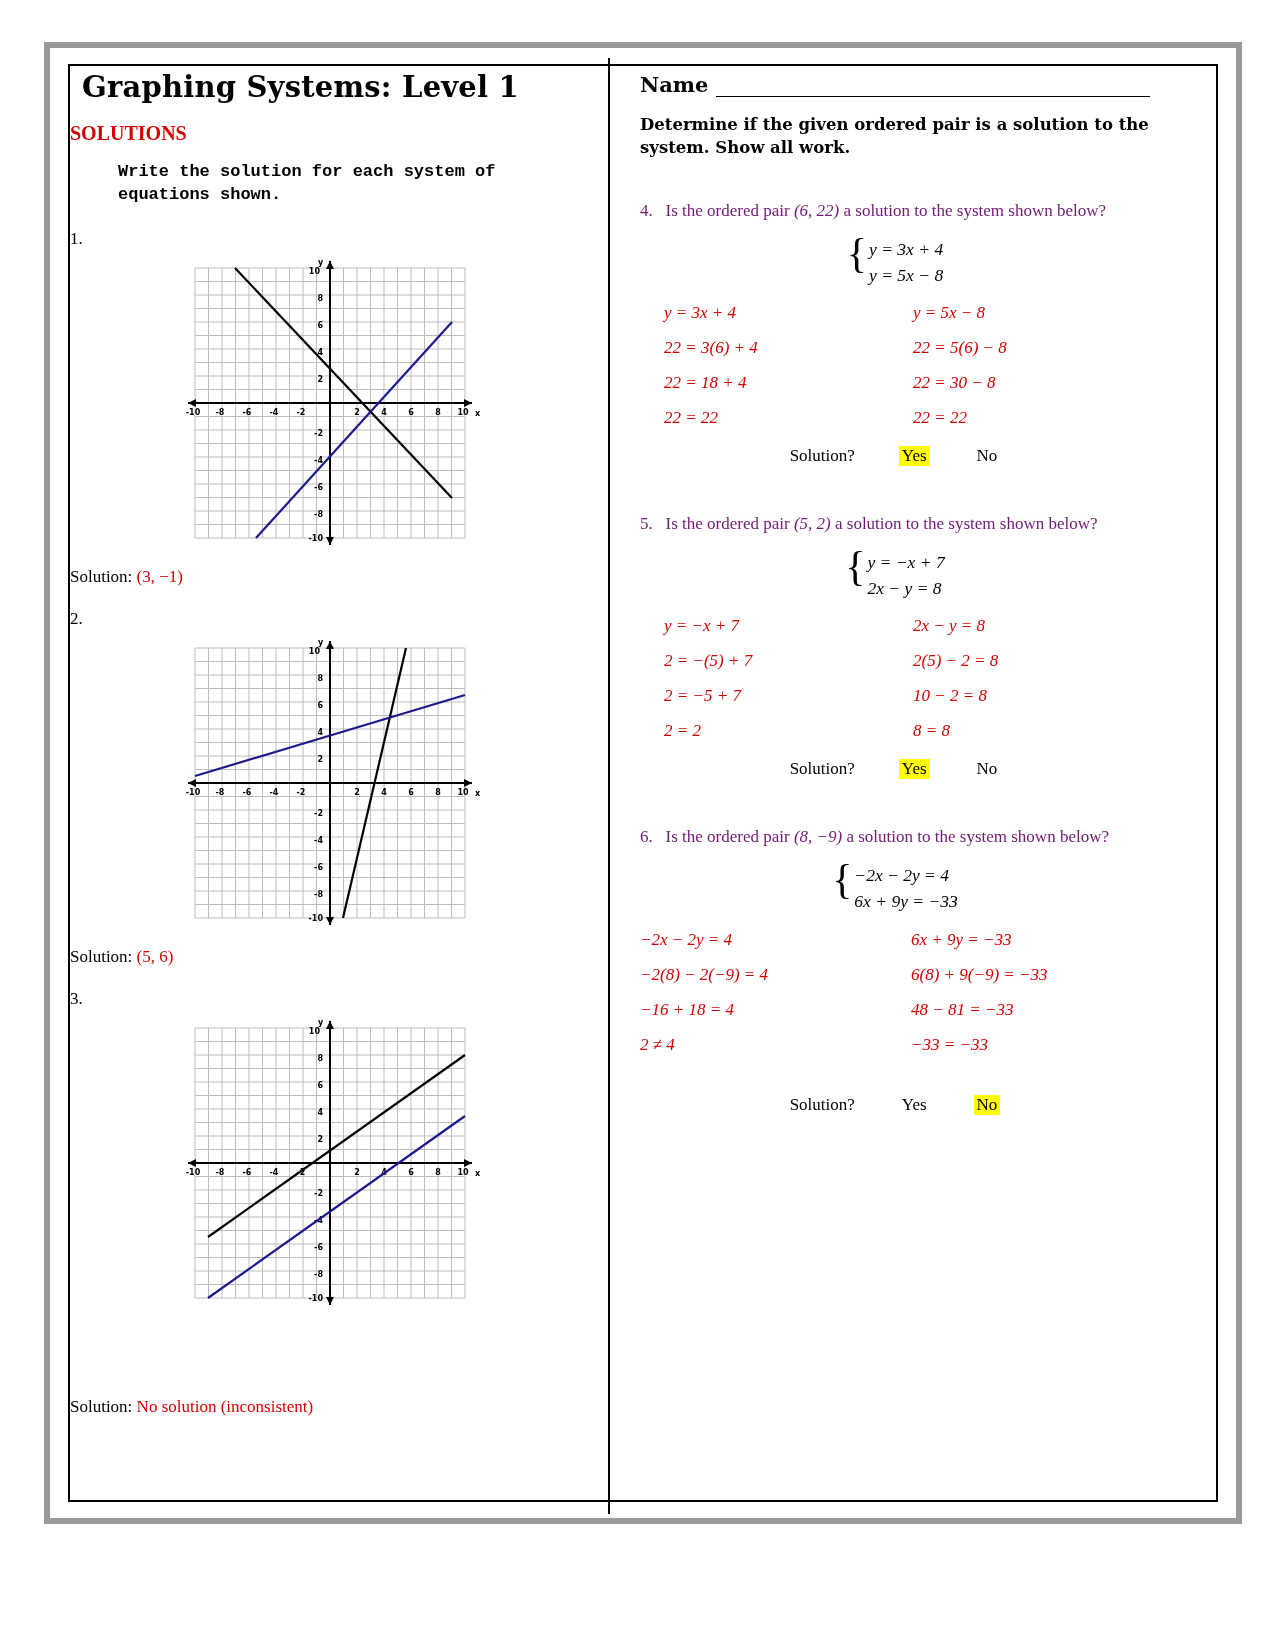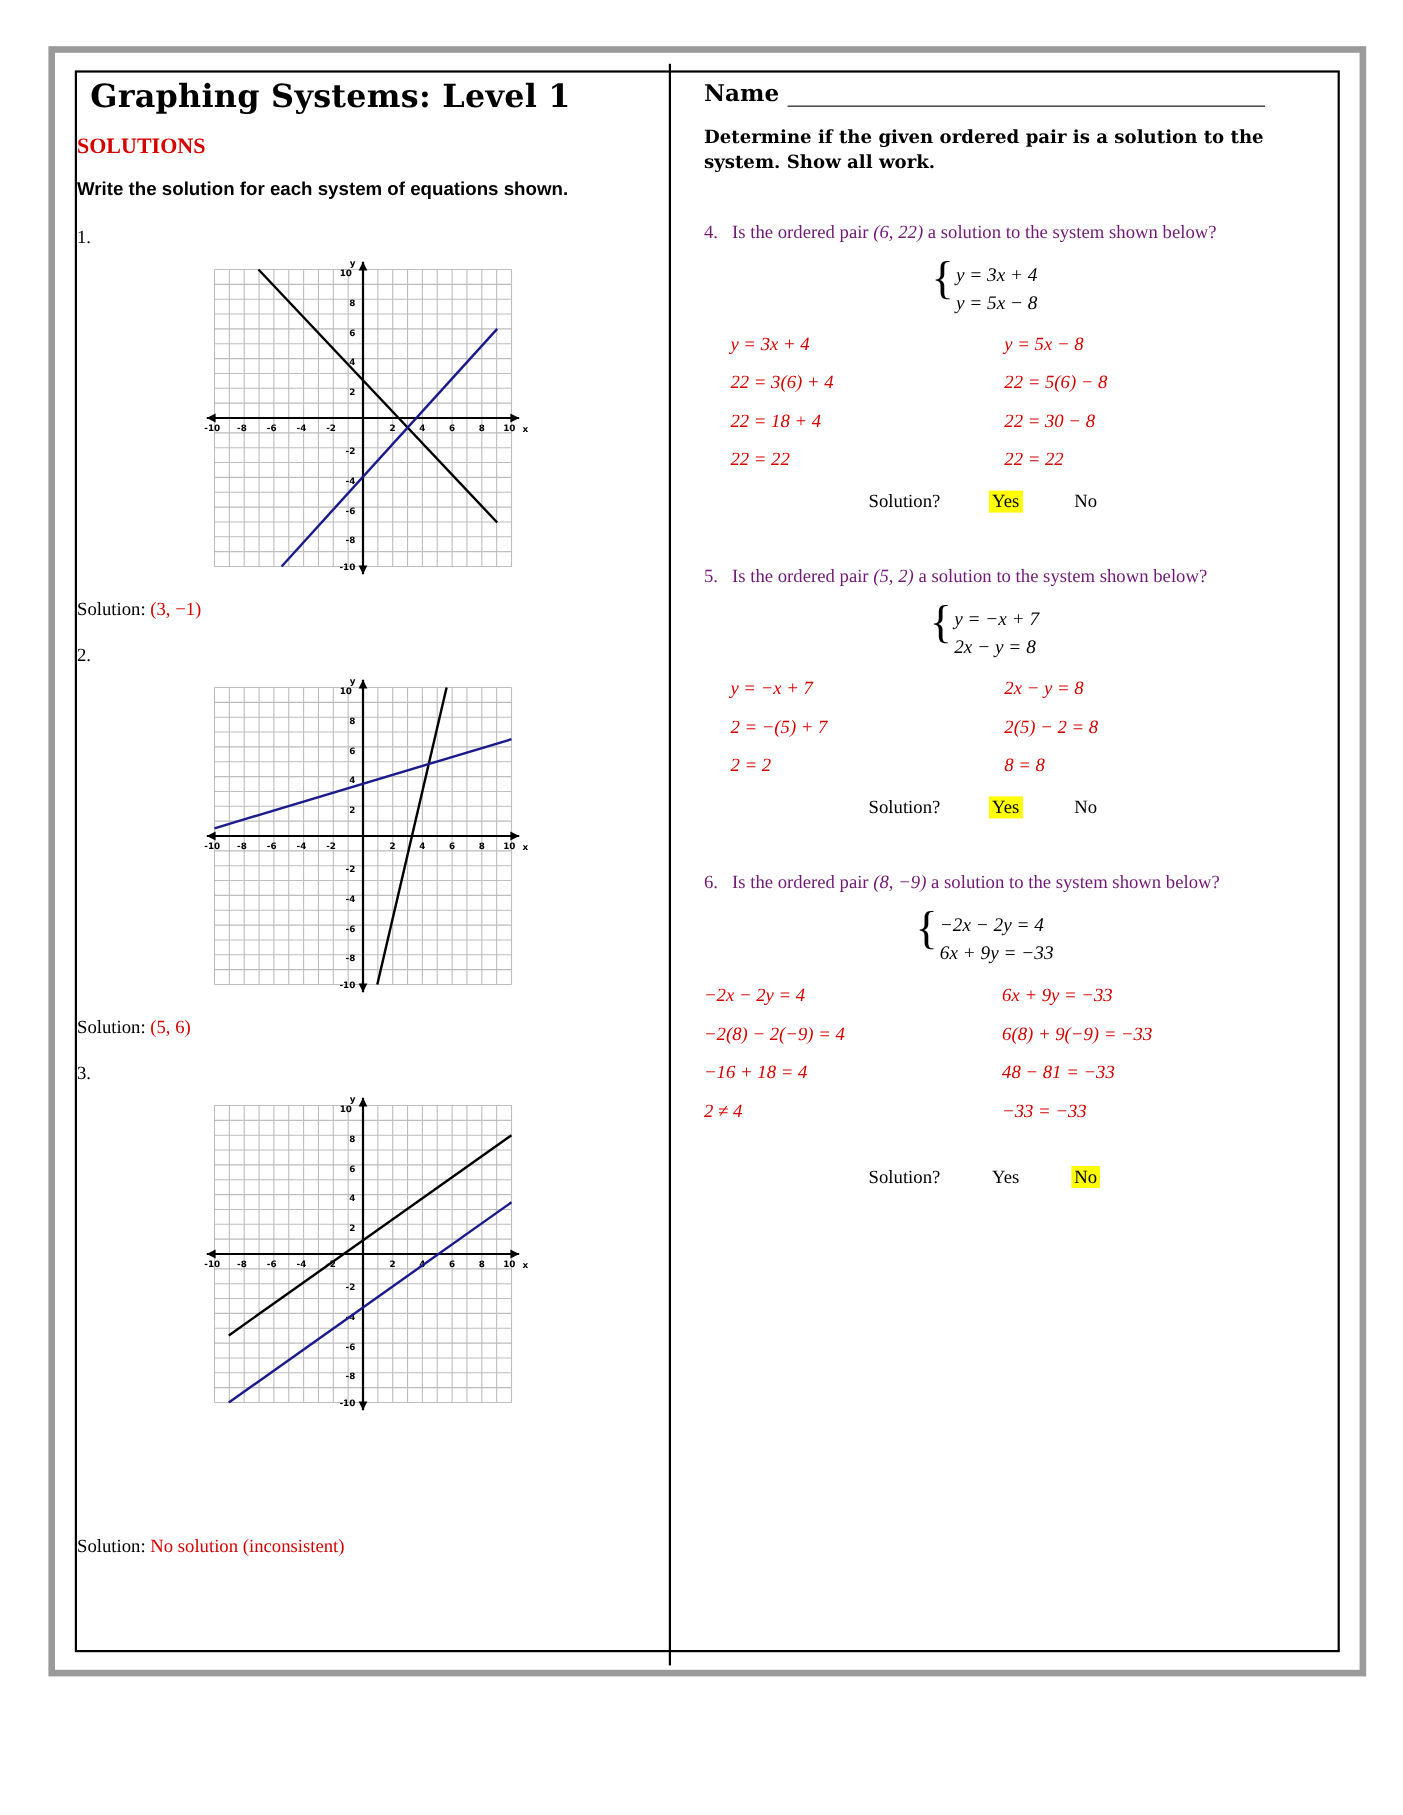--- a/index.html
+++ b/index.html
@@ -32,22 +32,22 @@
     font-family:"DejaVu Serif", serif;
     font-weight:bold;font-size:29px;letter-spacing:.2px;color:#000;
     margin:10px 0 0 0;
     padding-left:12px;
   }
   .solutions-head{
     font-family:Liberation Serif, serif;
     font-weight:bold;font-size:20px;color:#d40000;margin:18px 0 0 0;
   }
   .instruction{
-    font-family:Liberation Sans, sans-serif;
-    font-weight:bold;font-size:17px;line-height:1.35;color:#000;margin:16px 0 0 0;
+    font-family:Liberation Mono, monospace;
+    font-weight:bold;font-size:17px;line-height:1.35;color:#000;margin:16px 0 0 0;padding-left:48px;
   }
   .qnum{font-size:17px;color:#000;margin-top:22px;}
   .sol-line{font-size:17px;color:#000;margin-top:14px;}
   .sol-val{color:#d40000;}
 
   .graph-wrap{margin-top:4px;display:flex;justify-content:center;}
 
   
   .right-col{position:absolute;left:640px;top:60px;width:510px;}
   .name-row{display:flex;align-items:flex-end;margin-top:12px;}
@@ -342,21 +342,21 @@
          <text x="143" y="237" text-anchor="end">-6</text>
          <text x="143" y="264" text-anchor="end">-8</text>
          <text x="143" y="288" text-anchor="end">-10</text>
          <text x="295" y="163">x</text>
          <text x="138" y="12">y</text>
        </g>
        <line x1="28" y1="224" x2="285" y2="42" stroke="#000000" stroke-width="2.2"></line>
        <line x1="28" y1="285" x2="285" y2="103" stroke="#1a1a8c" stroke-width="2.2"></line>
      </svg>
    </div>
-   <div class="sol-line" style="margin-top:106px;">
+   <div class="sol-line" style="margin-top:84px;">
      <span>Solution:</span>
      <span class="sol-val">No solution (inconsistent)</span>
    </div>
  </div>
 
  <div class="right-col">
    <div class="name-row">
      <span class="name-label">Name</span>
      <span class="name-rule"></span>
    </div>
@@ -416,20 +416,24 @@
      <div class="work">
        <div class="work-row">
          <div class="work-col left mathi">y = −x + 7</div>
          <div class="work-col right mathi">2x − y = 8</div>
        </div>
        <div class="work-row">
          <div class="work-col left mathi">2 = −(5) + 7</div>
          <div class="work-col right mathi">2(5) − 2 = 8</div>
        </div>
        <div class="work-row">
+         <div class="work-col left mathi">2 = −5 + 7</div>
+         <div class="work-col right mathi">10 − 2 = 8</div>
+       </div>
+       <div class="work-row">
          <div class="work-col left mathi">2 = 2</div>
          <div class="work-col right mathi">8 = 8</div>
        </div>
      </div>
      <div class="sol-ask">
        <span>Solution?</span>
        <span class="ans hl">Yes</span>
        <span class="ans">No</span>
      </div>
    </div>

